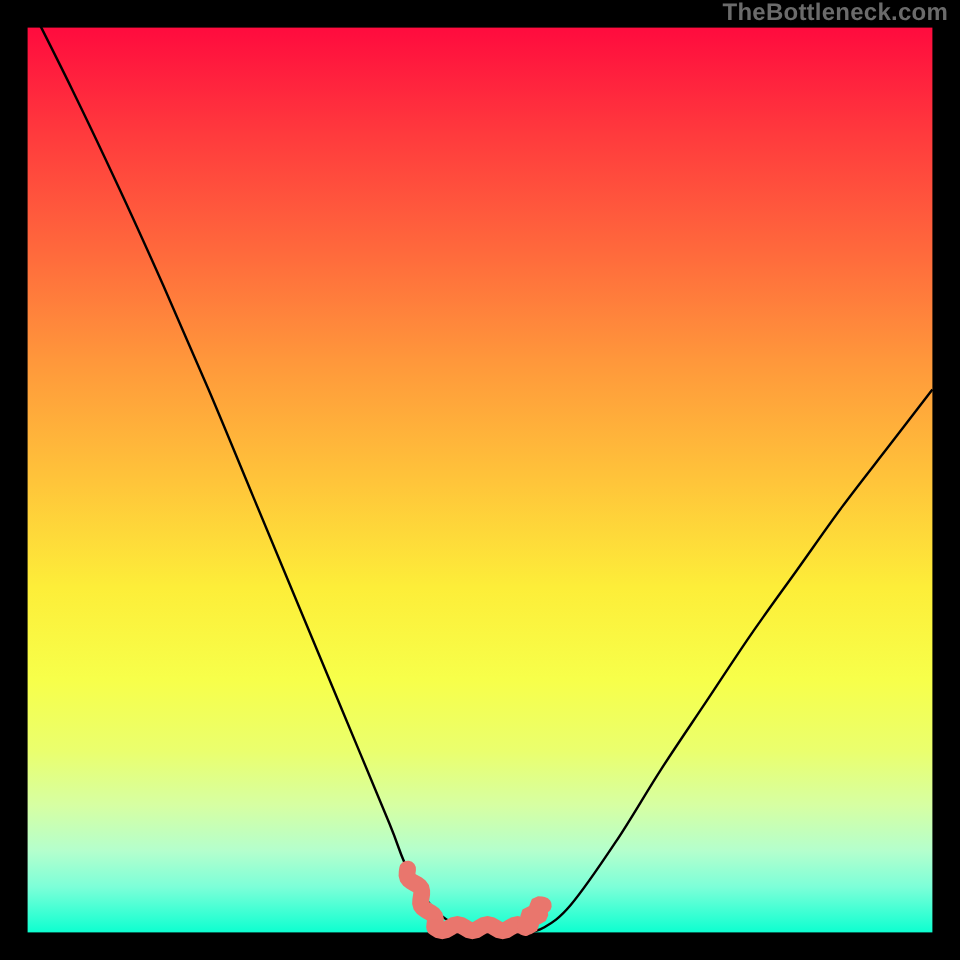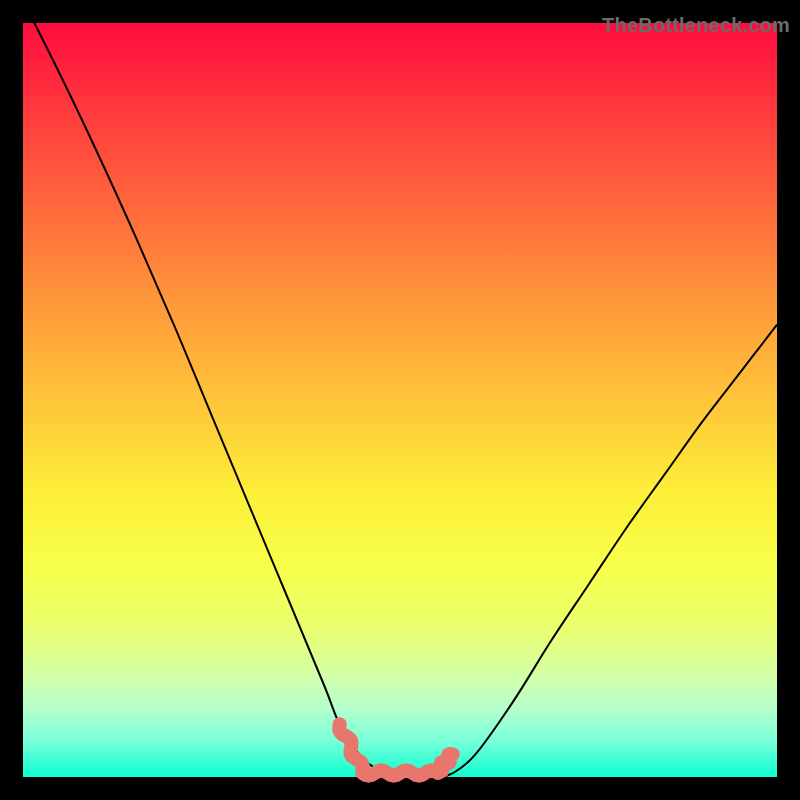--- a/index.html
+++ b/index.html
@@ -25,21 +25,21 @@
       #fdee39 62%,
       #f7ff4a 72%,
       #eaff6e 80%,
       #d6ffa3 86%,
       #b4ffcd 91%,
       #7cffd8 95%,
       #0dffd0 100%);
   }
   .watermark {
     position: absolute;
-    top: 14px;
+    top: 0;
     right: 10px;
     font-family: Arial, Helvetica, sans-serif;
     font-size: 20px;
     font-weight: bold;
     color: #6b6b6b;
     letter-spacing: 0.2px;
   }
   svg.curve {
     position: absolute;
     left: 0; top: 0;

